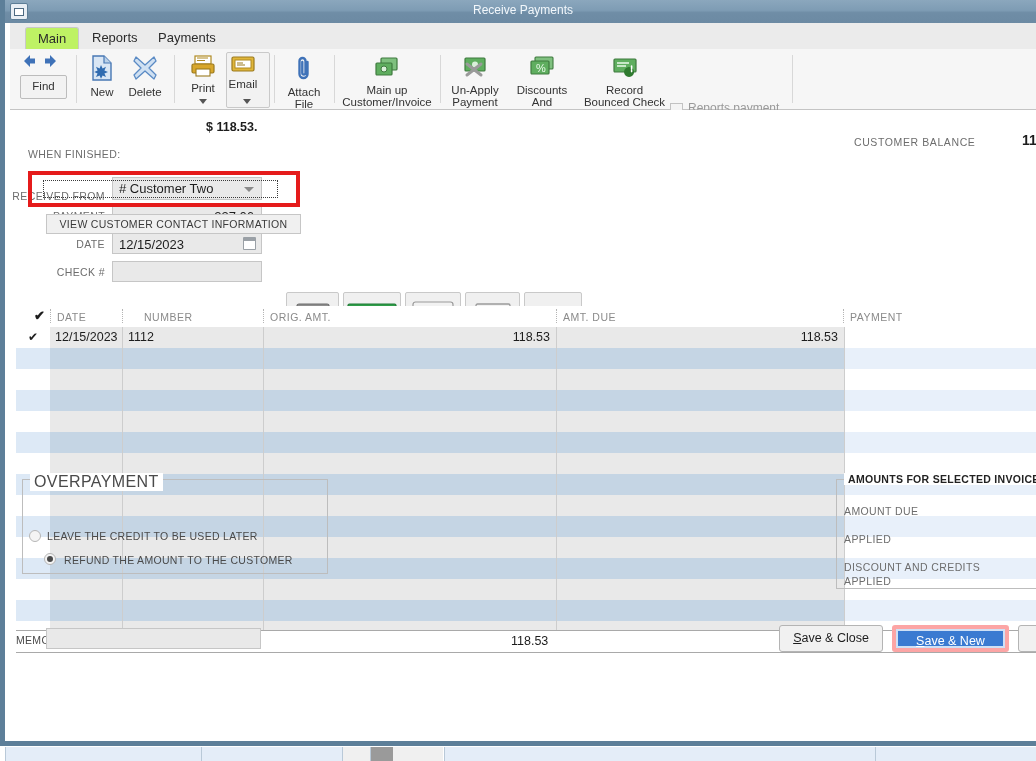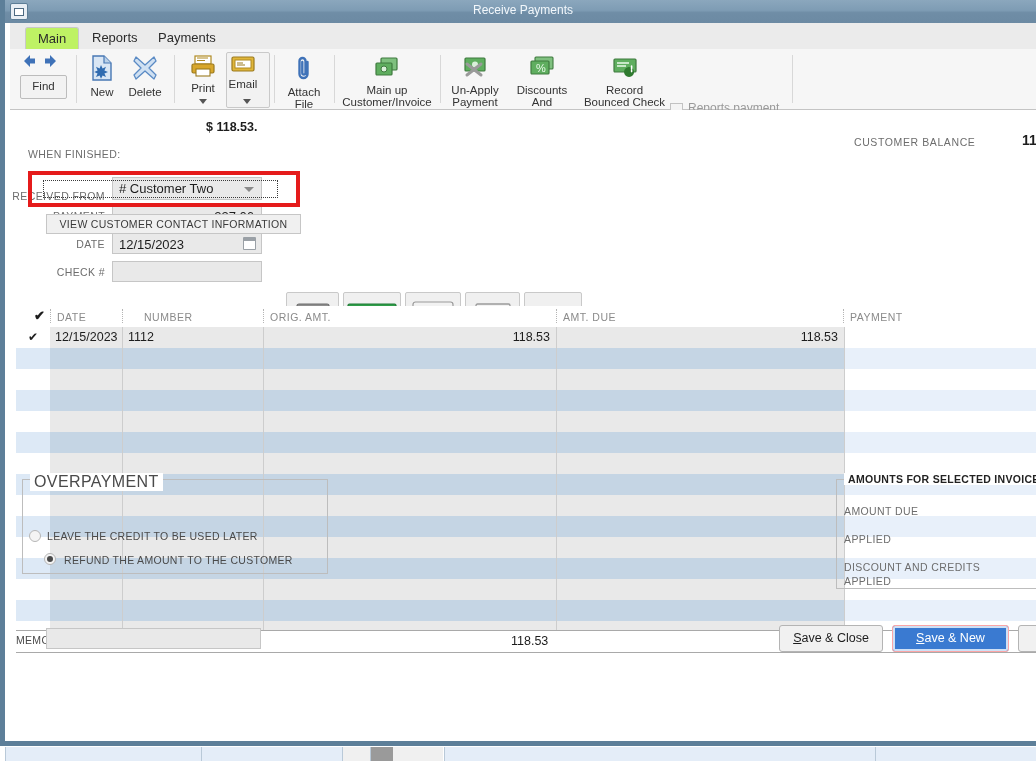--- a/index.html
+++ b/index.html
@@ -106,21 +106,21 @@
   
   .amgroup{position:absolute;left:826px;top:369px;width:260px;height:110px;}
   .am-title{position:absolute;left:8px;top:-6px;background:#fff;padding:0 4px;font-size:10.5px;color:#222;font-weight:bold;letter-spacing:.3px;white-space:nowrap;}
   .am-lbl{position:absolute;font-size:10.5px;color:#6d6d6d;letter-spacing:.4px;line-height:14px;}
 
   
   .memo-lbl{position:absolute;left:6px;top:524px;font-size:10.5px;color:#4a4a4a;letter-spacing:.3px;}
   .memo-box{position:absolute;left:36px;top:518px;width:215px;height:21px;background:#e9e9e9;border:1px solid #c6c6c6;box-sizing:border-box;}
   .btn{position:absolute;top:515px;height:27px;background:#f1f1f1;border:1px solid #b4b4b4;border-radius:3px;box-sizing:border-box;
        font-size:12.5px;color:#1d1d1d;text-align:center;line-height:25px;}
-  .btn.primary{background:#3a7ad1;border:1px solid #fca5a5;color:#ffffff;box-shadow:0 0 0 2px #cfe0f5 inset;}
+  .btn.primary{background:#3a7ad1;border:4px solid #fca5a5;color:#ffffff;box-shadow:0 0 0 2px #cfe0f5 inset;}
   .ul{text-decoration:underline;}
 </style>
 </head>
 <body>
 
 <div class="app">
 
   <div class="bg-window"></div>
   <div class="bg-cell" style="left:5px;width:195px;"></div>
   <div class="bg-cell" style="left:201px;width:140px;"></div>

